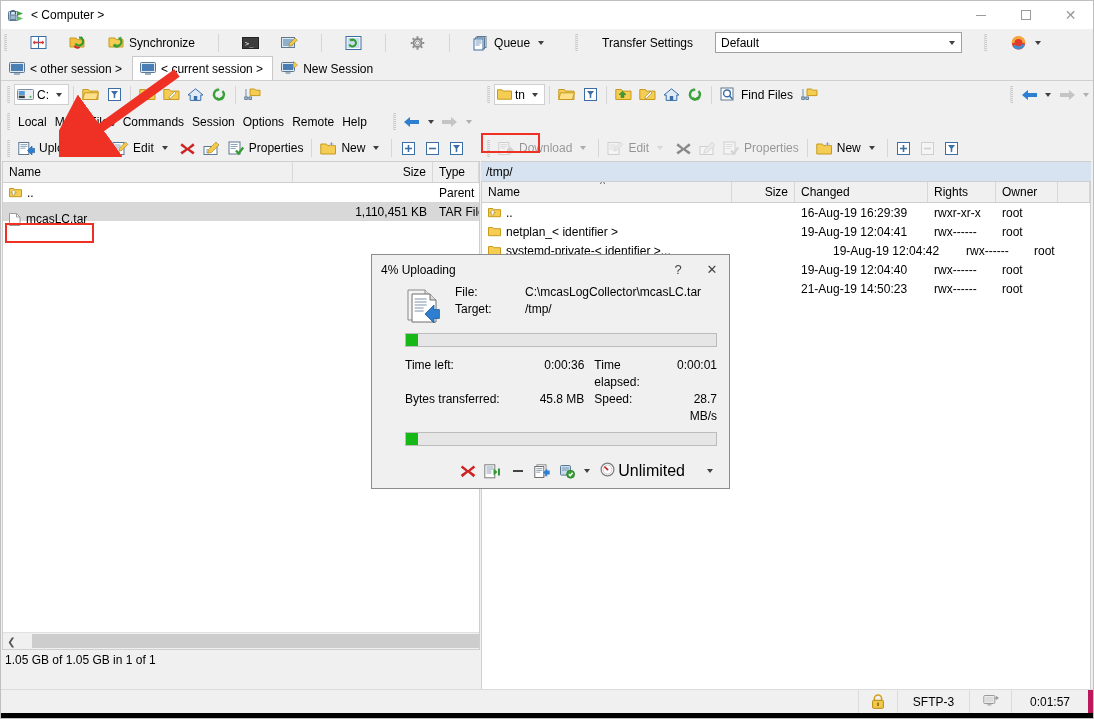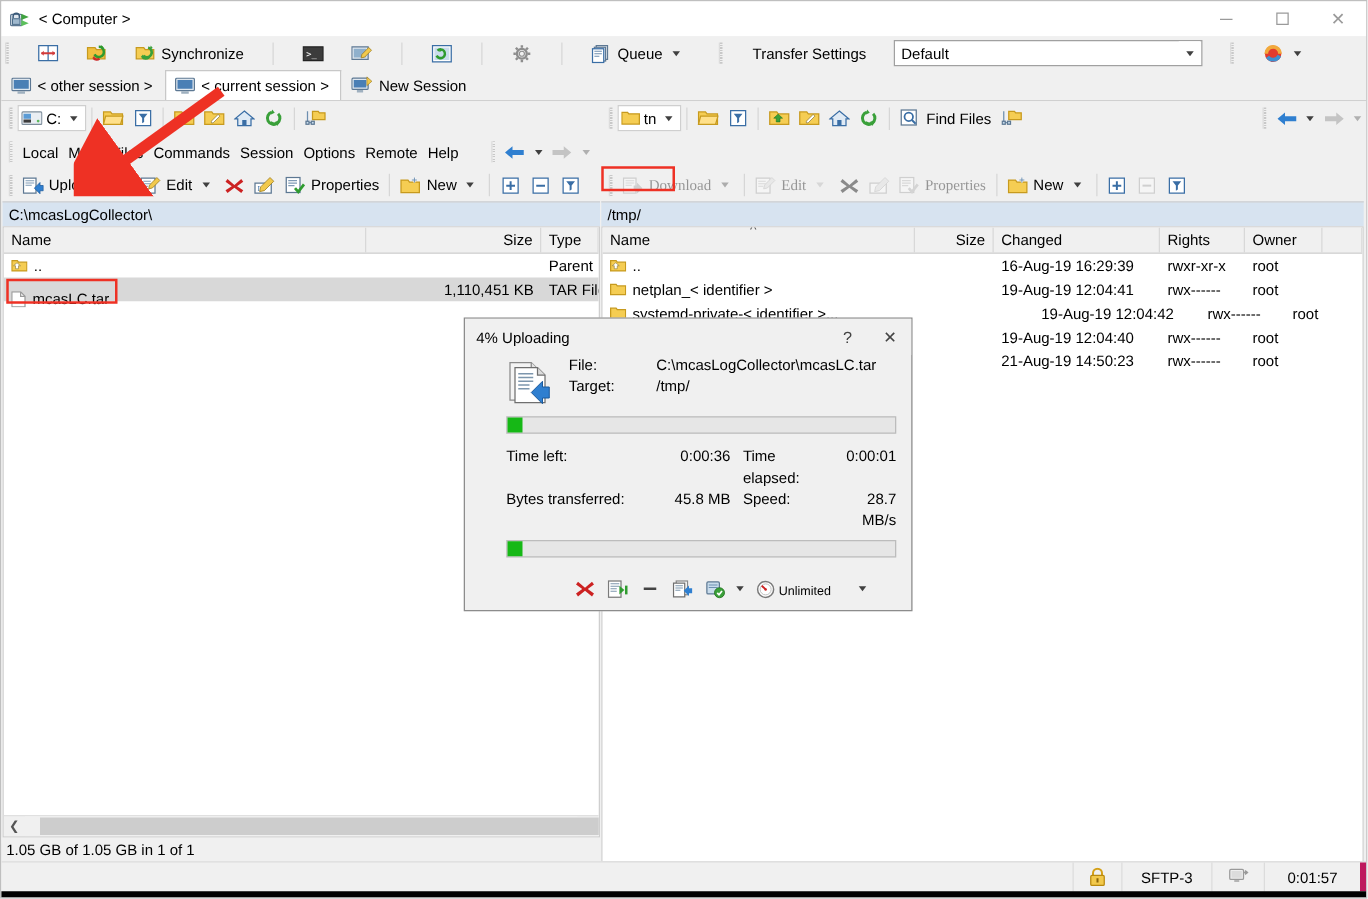--- a/index.html
+++ b/index.html
@@ -89,21 +89,21 @@
   .pane-tb.row2 { height:26px; }
 
   .drive-combo {
     display:flex; align-items:center; height:21px; background:#fff;
     border:1px solid #cfcfcf; padding:0 2px 0 2px; gap:3px;
   }
   .drive-combo .dlab { font-size:12px; }
 
   .icbtn { width:24px; height:23px; display:flex; align-items:center; justify-content:center; flex:none; }
   .txtbtn { display:flex; align-items:center; height:23px; gap:4px; padding:0 4px; font-size:12px; white-space:nowrap; }
-  .dim { opacity:0.38;font-family:Liberation Serif, serif; }
+  .dim { opacity:0.38; }
 
   .pathbar {
     height:20px; background:#d7e3f0; border-top:1px solid #cfcfcf;
     display:flex; align-items:center; padding-left:5px; font-size:12px;
   }
   .pathbar.left { background:#d7e3f0; }
 
   .filelist { background:#ffffff; border:1px solid #cfcfcf; position:relative; overflow:hidden; }
   .hdr { display:flex; height:21px; background:#f0f0f0; border-bottom:1px solid #cfcfcf; font-size:12px; position:relative;}
   .hdr .hcell { display:flex; align-items:center; border-right:1px solid #d8d8d8; padding:0 6px; position:relative; }
@@ -155,21 +155,21 @@
   .pbar { height:14px; background:#e6e6e6; border:1px solid #bcbcbc; margin-top:9px; position:relative; }
   .pbar .fill { position:absolute; left:0; top:0; bottom:0; background:#16b816; }
   .stats { margin-top:10px; font-size:12px; }
   .stats-row { display:flex; line-height:17px; }
   .s1 { width:118px; }
   .s2 { width:75px; text-align:right; }
   .s3 { width:84px; padding-left:10px; }
   .s4 { width:58px; text-align:right; }
   .dlg-toolbar { display:flex; align-items:center; gap:0; padding-left:50px; margin-top:14px; }
   .dtb { width:26px; height:22px; display:flex; align-items:center; justify-content:center; }
-  .unl { display:flex; align-items:flex-end; gap:3px; font-size:10px; }
+  .unl { display:flex; align-items:flex-start; gap:3px; font-size:16px; }
 
   
   .anno-box { position:absolute; border:2px solid #ee3124; pointer-events:none; }
   .anno-arrow { position:absolute; pointer-events:none; }
 
   svg { display:block; }
 </style>
 </head>
 <body>
 
@@ -492,23 +492,20 @@
         </svg>
       </div>
       <div class="icbtn">
         <svg width="17" height="15" viewBox="0 0 17 15">
           <rect x="2.5" y="1.5" width="12" height="12" fill="#fff" stroke="#3a6ea5"></rect>
           <path d="M5 4 h7 l-2.7 3.4 v3.2 l-1.6 1 v-4.2z" fill="#3a6ea5"></path>
         </svg>
       </div>
     </div>
 
-    <div class="pathbar left" style="width:478px;margin-left:1px;">
-      <span>C:\mcasLogCollector\</span>
-    </div>
 
     <div class="filelist" style="margin-left:1px;width:478px;height:489px;">
       <div class="hdr">
         <div class="hcell" style="width:290px;">
           <span>Name</span>
         </div>
         <div class="hcell r" style="width:140px;">
           <span>Size</span>
         </div>
         <div class="hcell" style="width:46px;">

